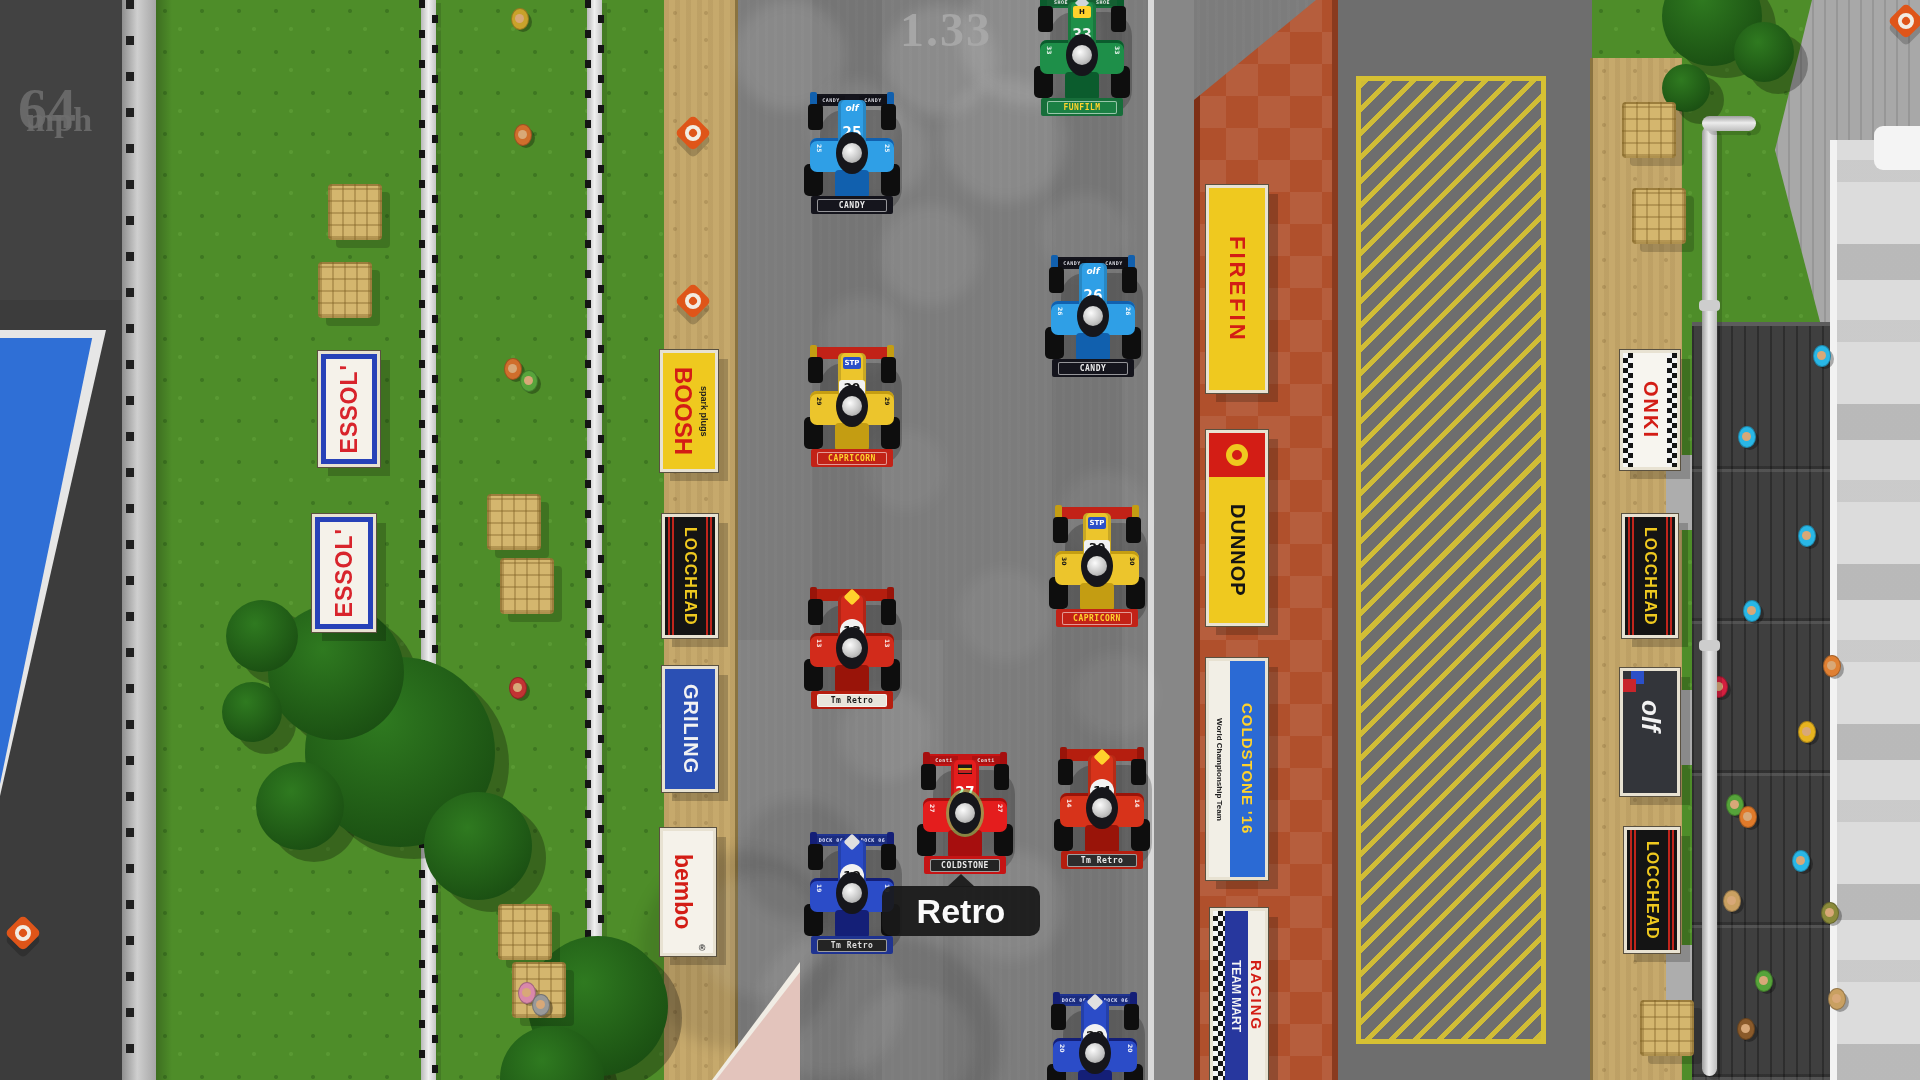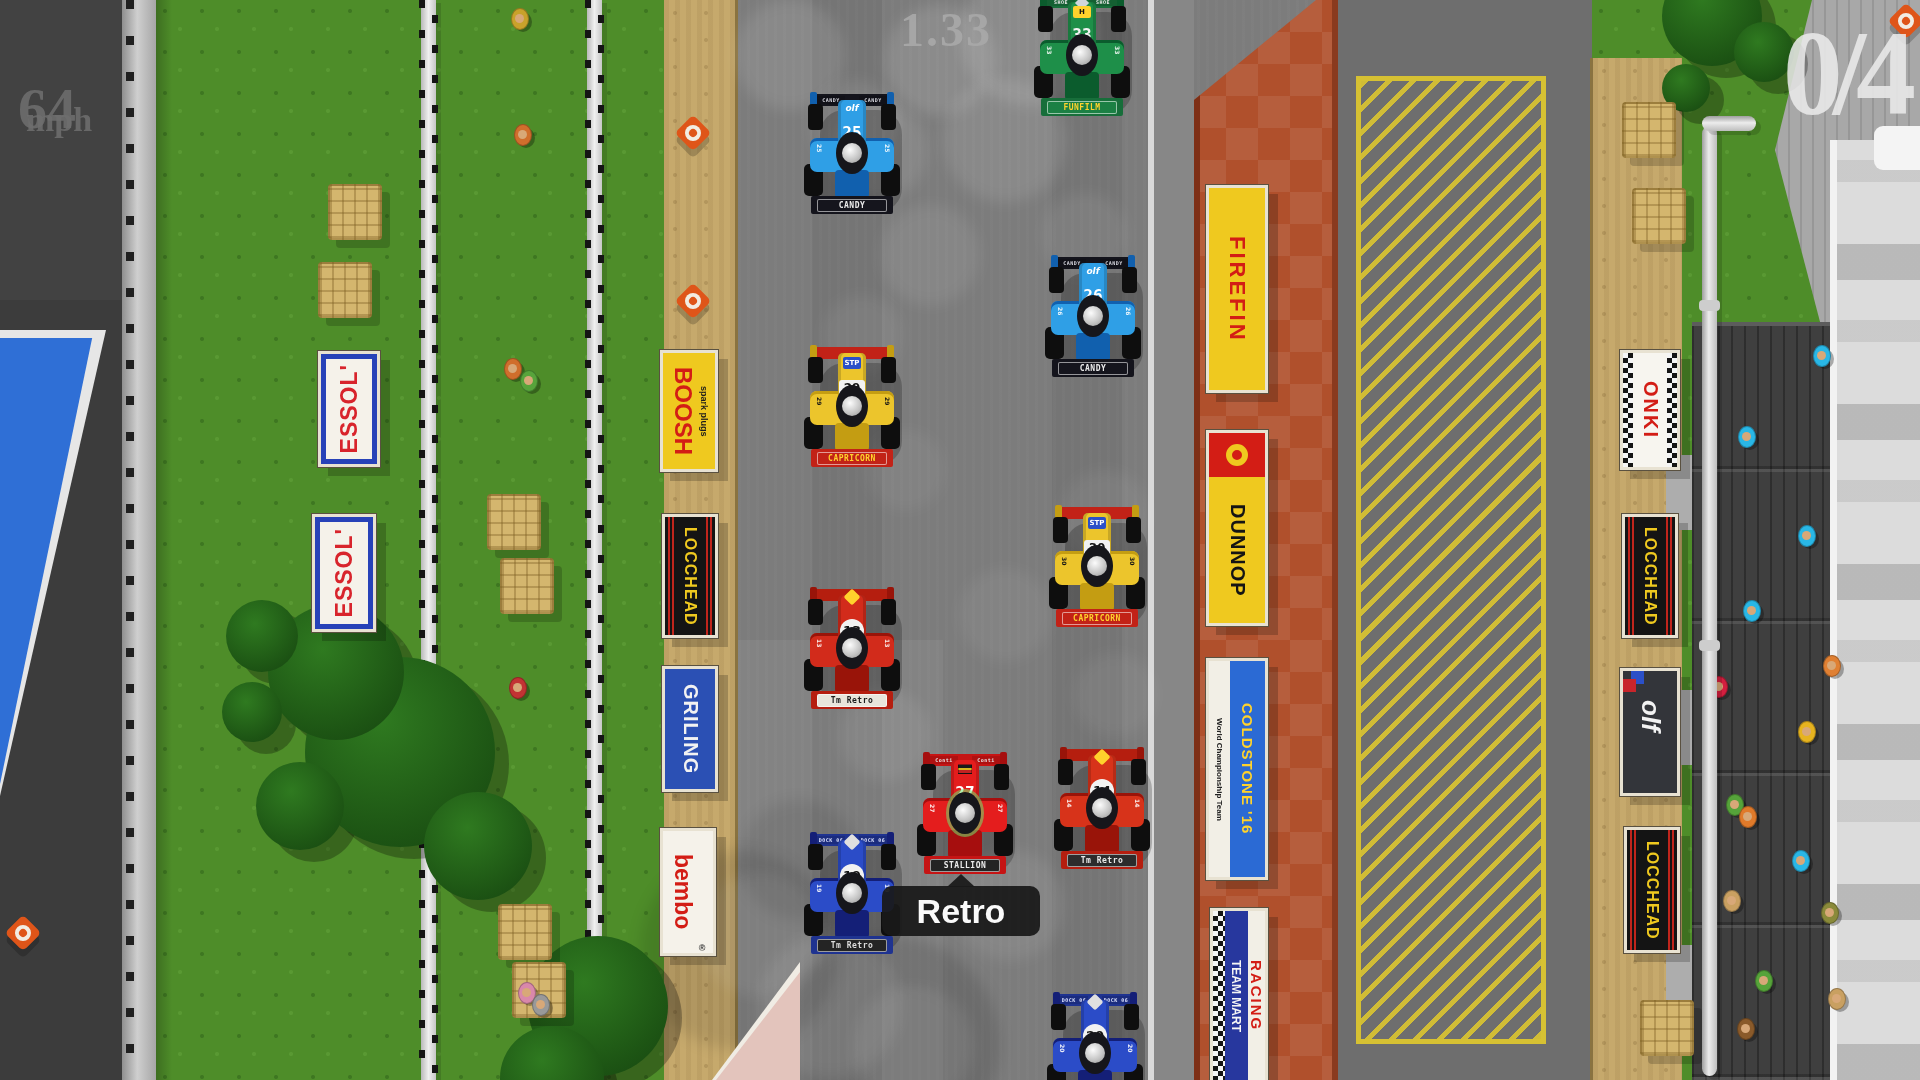--- a/index.html
+++ b/index.html
@@ -198,21 +198,20 @@
 
   <div id="hud-pos" class="hud">
     
     
   </div>
   <div id="hud-speed" class="hud">
     <span id="speed-num">64</span>
     <span id="speed-unit">mph</span>
   </div>
   <div id="hud-time" class="hud">1.33</div>
-  <div id="hud-lap" class="hud">0/4</div>
   <div id="player-tag">
     <div id="tag-ptr"></div>
     <span>Retro</span>
   </div>
 <div class="tree-sh" style="left: 319px; top: 669px; width: 190px; height: 190px;"></div>
     <div class="tree" style="left: 305px; top: 657px; width: 190px; height: 190px;"></div>
     <div class="tree-sh" style="left: 282px; top: 616px; width: 136px; height: 136px;"></div>
     <div class="tree" style="left: 268px; top: 604px; width: 136px; height: 136px;"></div>
     <div class="tree-sh" style="left: 240px; top: 612px; width: 72px; height: 72px;"></div>
     <div class="tree" style="left: 226px; top: 600px; width: 72px; height: 72px;"></div>
@@ -646,21 +645,21 @@
       <div class="c-whf" style="left: 77px;"></div>
       <div class="c-whr" style="left: 0px;"></div>
       <div class="c-whr" style="left: 77px;"></div>
       <div class="c-pods" style="background: rgb(228, 29, 29); box-shadow: rgb(166, 14, 14) 0px 3px 0px inset;"></div>
       <div class="c-tail" style="background: rgb(166, 14, 14);"></div>
       <div class="c-nose" style="background: rgb(228, 29, 29);">
         <div style="left: 7px; top: 4px; width: 14px; height: 10px; background: linear-gradient(rgb(26, 26, 26) 33%, rgb(214, 184, 31) 33%, rgb(214, 184, 31) 66%, rgb(194, 34, 34) 66%); border: 1px solid rgba(0, 0, 0, 0.3);"></div>
         <div style="left: 0px; bottom: 2px; width: 28px; text-align: center; color: rgb(255, 255, 255); font-size: 16px; font-weight: bold; font-family: &quot;DejaVu Sans Mono&quot;, monospace;">27</div>
       </div>
       <div class="c-rw" style="background: rgb(198, 20, 20);">
-        <div class="c-lbl" style="background: rgb(36, 36, 36); color: rgb(236, 236, 236);">STALLION</div>
+        <div class="c-lbl" style="background: rgb(36, 36, 36); color: rgb(236, 236, 236);">COLDSTONE</div>
       </div>
       <div class="c-ck" style="box-shadow: rgba(110, 230, 110, 0.55) 0px 0px 0px 3px;">
         <div class="c-hm"></div>
       </div>
       <div class="c-pn" style="left: 10px; color: rgba(255, 255, 255, 0.9);">27</div>
       <div class="c-pn" style="left: 78px; color: rgba(255, 255, 255, 0.9);">27</div>
     </div>
     <div class="car" style="left: 1054px; top: 749px;">
       <div class="c-sh"></div>
       <div class="c-fw" style="background: rgb(181, 30, 15);"></div>

